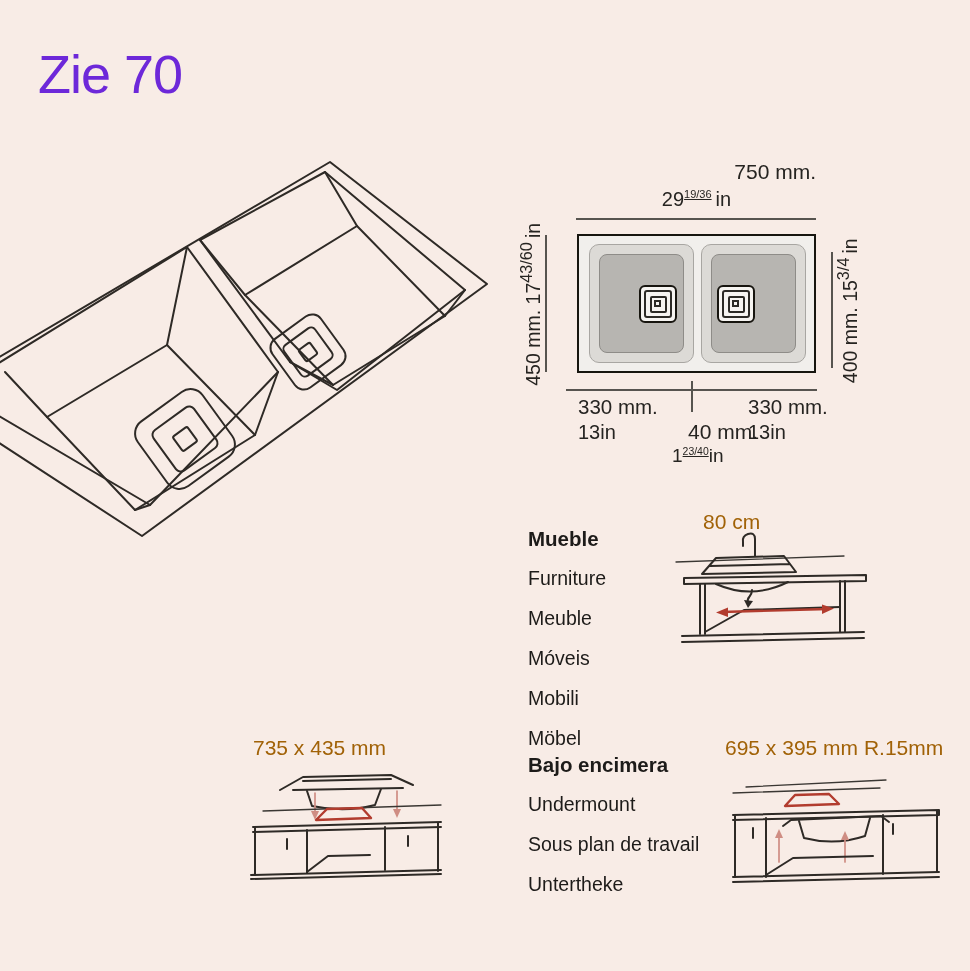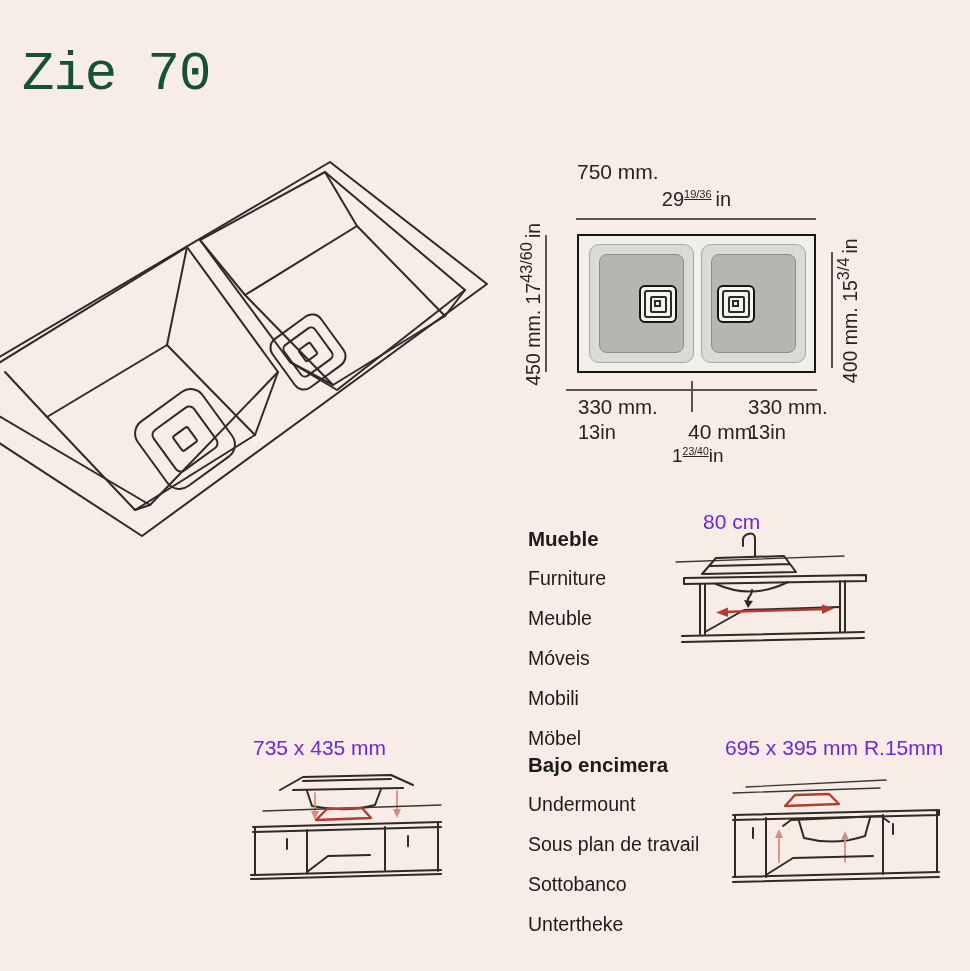--- a/index.html
+++ b/index.html
@@ -1,43 +1,43 @@
 <!DOCTYPE html>
 <html><head>
 <meta charset="utf-8">
 <style>
   html,body { margin:0; padding:0; background:#f8ece6; }
   .sheet {
     position:relative; width:970px; height:971px; background:#f8ece6;
     font-family:"Liberation Sans","DejaVu Sans",sans-serif; color:#211f1d; overflow:hidden;
   }
   .title {
-    position:absolute; left:22px; top:44px;
-    font-family:Liberation Mono, monospace;
-    font-size:54px; line-height:1.13; color:#14532d; font-weight:400; letter-spacing:-1px;
+    position:absolute; left:38px; top:44px;
+    font-family:Liberation Sans, sans-serif;
+    font-size:54px; line-height:1.13; color:#6d28d9; font-weight:400; letter-spacing:-1px;
   }
   .dimtext { position:absolute; font-size:21px; color:#262421; white-space:nowrap; }
   .dimtext sup { font-size:0.55em;text-decoration:underline; }
   .unit { margin-left:4px; }
   .unit-tight { margin-left:0; }
   .hline { position:absolute; height:1.5px; background:#57544f; }
   .vline { position:absolute; width:1.5px; background:#57544f; }
   .vlabel { position:absolute; text-align:center; transform:rotate(-90deg); font-size:19.5px; color:#262421; white-space:nowrap; }
   .tv-box { position:absolute; left:577px; top:234px; width:239px; height:139px;
             background:#f1efec; border:2px solid #17150f; box-sizing:border-box; }
   .rim  { position:absolute; background:#dcdad6; border:1px solid #a8a6a2; border-radius:10px; box-sizing:border-box; }
   .bowl { position:absolute; background:#b7b5b1; border:1px solid #8e8c88; border-radius:8px; box-sizing:border-box; }
   .drain { position:absolute; width:38px; height:38px; background:#f6f4f1; border:2.5px solid #17150f; border-radius:6px; box-sizing:border-box; }
   .drain .d1 { position:absolute; inset:3px;  border:2.5px solid #2c2a26; border-radius:3px; }
   .drain .d2 { position:absolute; inset:8.5px; border:2px solid #2c2a26; border-radius:2px; }
   .drain .d3 { position:absolute; left:13px; top:13px; width:7px; height:7px; border:2px solid #2c2a26; box-sizing:border-box; }
   .lang-block { position:absolute; font-size:19.5px; line-height:23px; color:#1d1b19; }
   .lang-block .head { font-weight:bold; font-size:20.5px; display:block; }
   .lang-block span { display:block;margin-top:17px; }
-  .value { position:absolute; font-size:21px; color:#6d28d9; white-space:nowrap; }
+  .value { position:absolute; font-size:21px; color:#a16207; white-space:nowrap; }
   svg { position:absolute; overflow:visible; }
   .sk { stroke:#2e2a26; stroke-width:2; fill:none; stroke-linejoin:round; stroke-linecap:round; }
   .sk-thin { stroke:#3a3733; stroke-width:1.3; fill:none; stroke-linecap:round; }
   .sk-red { stroke:#b23c2e; stroke-width:2.4; fill:none; stroke-linejoin:round; stroke-linecap:round; }
   .sk-palered { stroke:#cf8d83; stroke-width:1.7; fill:none; stroke-linecap:round; }
 </style>
 </head>
 <body>
 
 <div class="sheet">
@@ -59,21 +59,21 @@
       <rect class="sk" x="160" y="264" width="50" height="50" rx="6"></rect>
       <rect class="sk" x="176" y="280" width="18" height="18" rx="2"></rect>
     </g>
     <g transform="rotate(-36 308 202)">
       <rect class="sk" x="278" y="172" width="60" height="60" rx="11"></rect>
       <rect class="sk" x="289" y="183" width="38" height="38" rx="5"></rect>
       <rect class="sk" x="301" y="195" width="14" height="14" rx="2"></rect>
     </g>
   </svg>
 
-  <div class="dimtext" style="left:577px; top:160px; width:239px; text-align:left;">750 mm.</div>
+  <div class="dimtext" style="left:577px; top:160px; width:239px; text-align:right;">750 mm.</div>
   <div class="dimtext" style="left:577px; top:188px; width:239px; text-align:center; font-size:20px;">
     <span>29</span><sup>19/36</sup><span class="unit">in</span>
   </div>
 
   <div class="hline" style="left:576px; top:218px; width:240px;"></div>
   <div class="vline" style="left:545px; top:235px; height:137px;"></div>
   <div class="vline" style="left:831px; top:252px; height:116px;"></div>
   <div class="hline" style="left:566px; top:389px; width:251px;"></div>
   <div class="vline" style="left:691px; top:381px; height:31px;"></div>
 
@@ -152,21 +152,20 @@
     <path class="sk" d="M6,112 L196,107 M6,116 L196,111"></path>
     <path class="sk" d="M62,67 L62,110 M140,64 L140,107"></path>
     <path class="sk" d="M42,76 L42,86 M163,73 L163,83"></path>
     <path class="sk" d="M62,109 L83,93 L125,92"></path>
   </svg>
 
   <div class="lang-block" style="left:528px; top:736px;">
     <span class="head">Bajo encimera</span>
     <span>Undermount</span>
     <span>Sous plan de travail</span>
-    <span>Sottobanco</span>
     <span>Untertheke</span>
   </div>
   <div class="value" style="left:725px; top:736px;">695 x 395 mm R.15mm</div>
 
   <svg style="left:733px; top:760px;" width="220" height="128" viewBox="0 0 220 128">
     <path class="sk-thin" d="M13,27 L153,20 M0,33 L147,28"></path>
     <path class="sk-red" d="M52,46 L62,35 L96,34 L106,44 Z"></path>
     <path class="sk" d="M0,55 L206,50 M0,60 L206,55 M206,50 L206,55"></path>
     <path class="sk" d="M58,60 L148,56 M58,60 L50,66 M148,56 L156,62 M96,58 L104,58"></path>
     <path class="sk" d="M66,61 L71,78 Q102,86 132,76 L137,58"></path>

